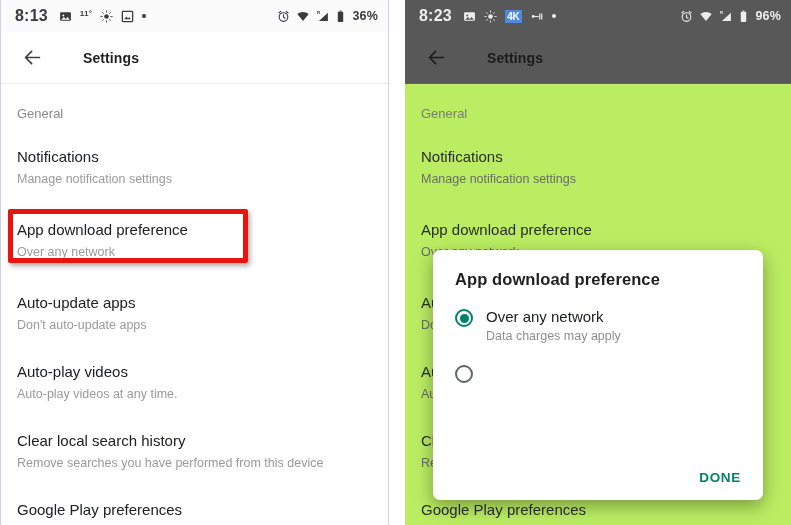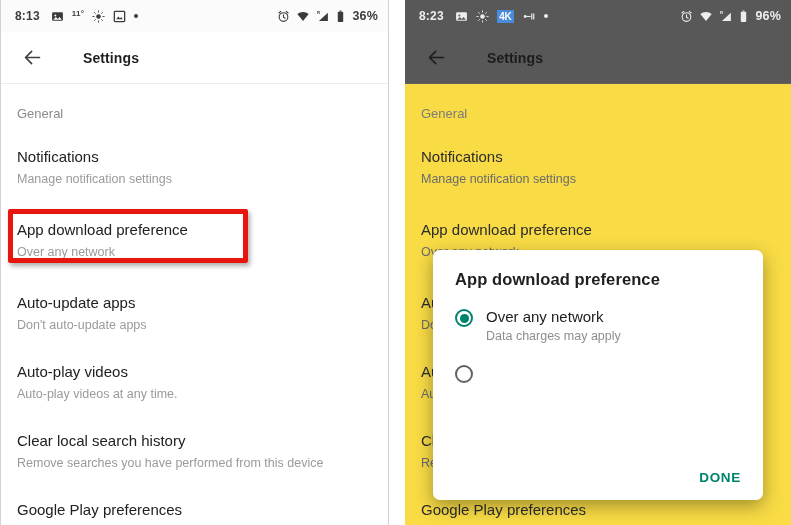--- a/index.html
+++ b/index.html
@@ -10,33 +10,33 @@
     overflow: hidden;
   }
   .stage { position: relative; width: 791px; height: 525px; background: #ffffff; }
 
   
   .phone {
     position: absolute; top: 0; height: 525px; overflow: hidden;
   }
   .phone-left  { left: 0px;   width: 389px; background: #ffffff;
                  border-left: 1px solid #d7cfdd; border-right: 1px solid #d7cfdd; }
-  .phone-right { left: 405px; width: 386px; background: #fde047; }
+  .phone-right { left: 405px; width: 386px; background: #bef264; }
 
   
   .statusbar {
     position: relative; height: 32px; width: 100%;
     display: flex; align-items: center; padding: 0 10px 0 14px;
     font-size: 12.5px; font-weight: 700; letter-spacing: .2px;
   }
   .statusbar.light { background: #fbfbfc; color: #3b3b3f; }
   .statusbar.dark  { background: #5a5a5a; color: #f2f2f2; }
   .sb-left  { display: flex; align-items: center; gap: 8px; }
   .sb-right { display: flex; align-items: center; gap: 6px; margin-left: auto; }
-  .sb-time { font-size: 12px; font-weight: 700; margin-right: 3px; }
+  .sb-time { font-size: 16px; font-weight: 700; margin-right: 3px; }
   .sb-ico { display: inline-flex; align-items: center; justify-content: center; }
   .sb-ico svg { display: block; }
   .sb-temp { font-size: 8px; font-weight: 700; position: relative; top: -3px; }
   .sb-dot { width: 4px; height: 4px; border-radius: 50%; background: currentColor; display: inline-block; }
   .sb-batt-txt { font-size: 12.5px; font-weight: 700; margin-left: 1px; }
   .badge4k {
     display: inline-flex; align-items: center; justify-content: center;
     width: 17px; height: 13px; border-radius: 0; background: #4b8fe0;
     color: #ffffff; font-size: 10px; font-weight: 700; letter-spacing: -0.3px;
   }

